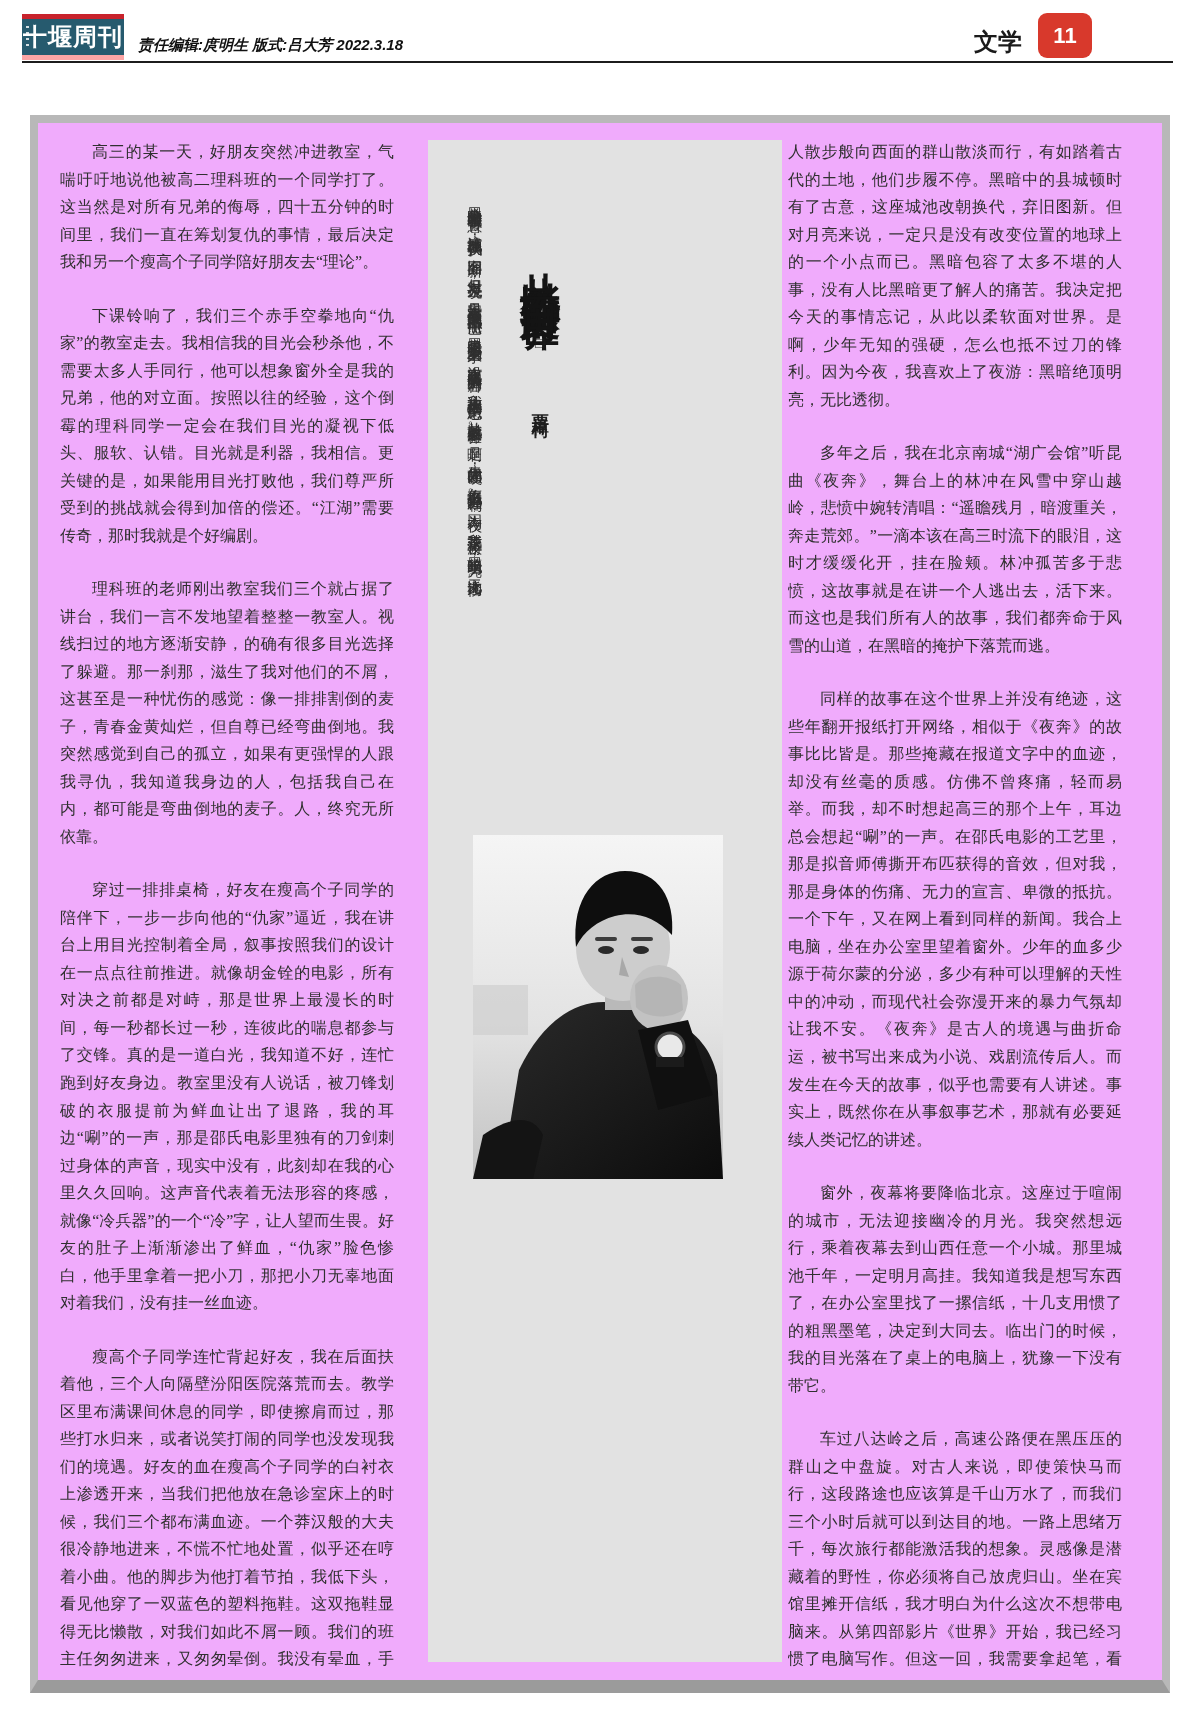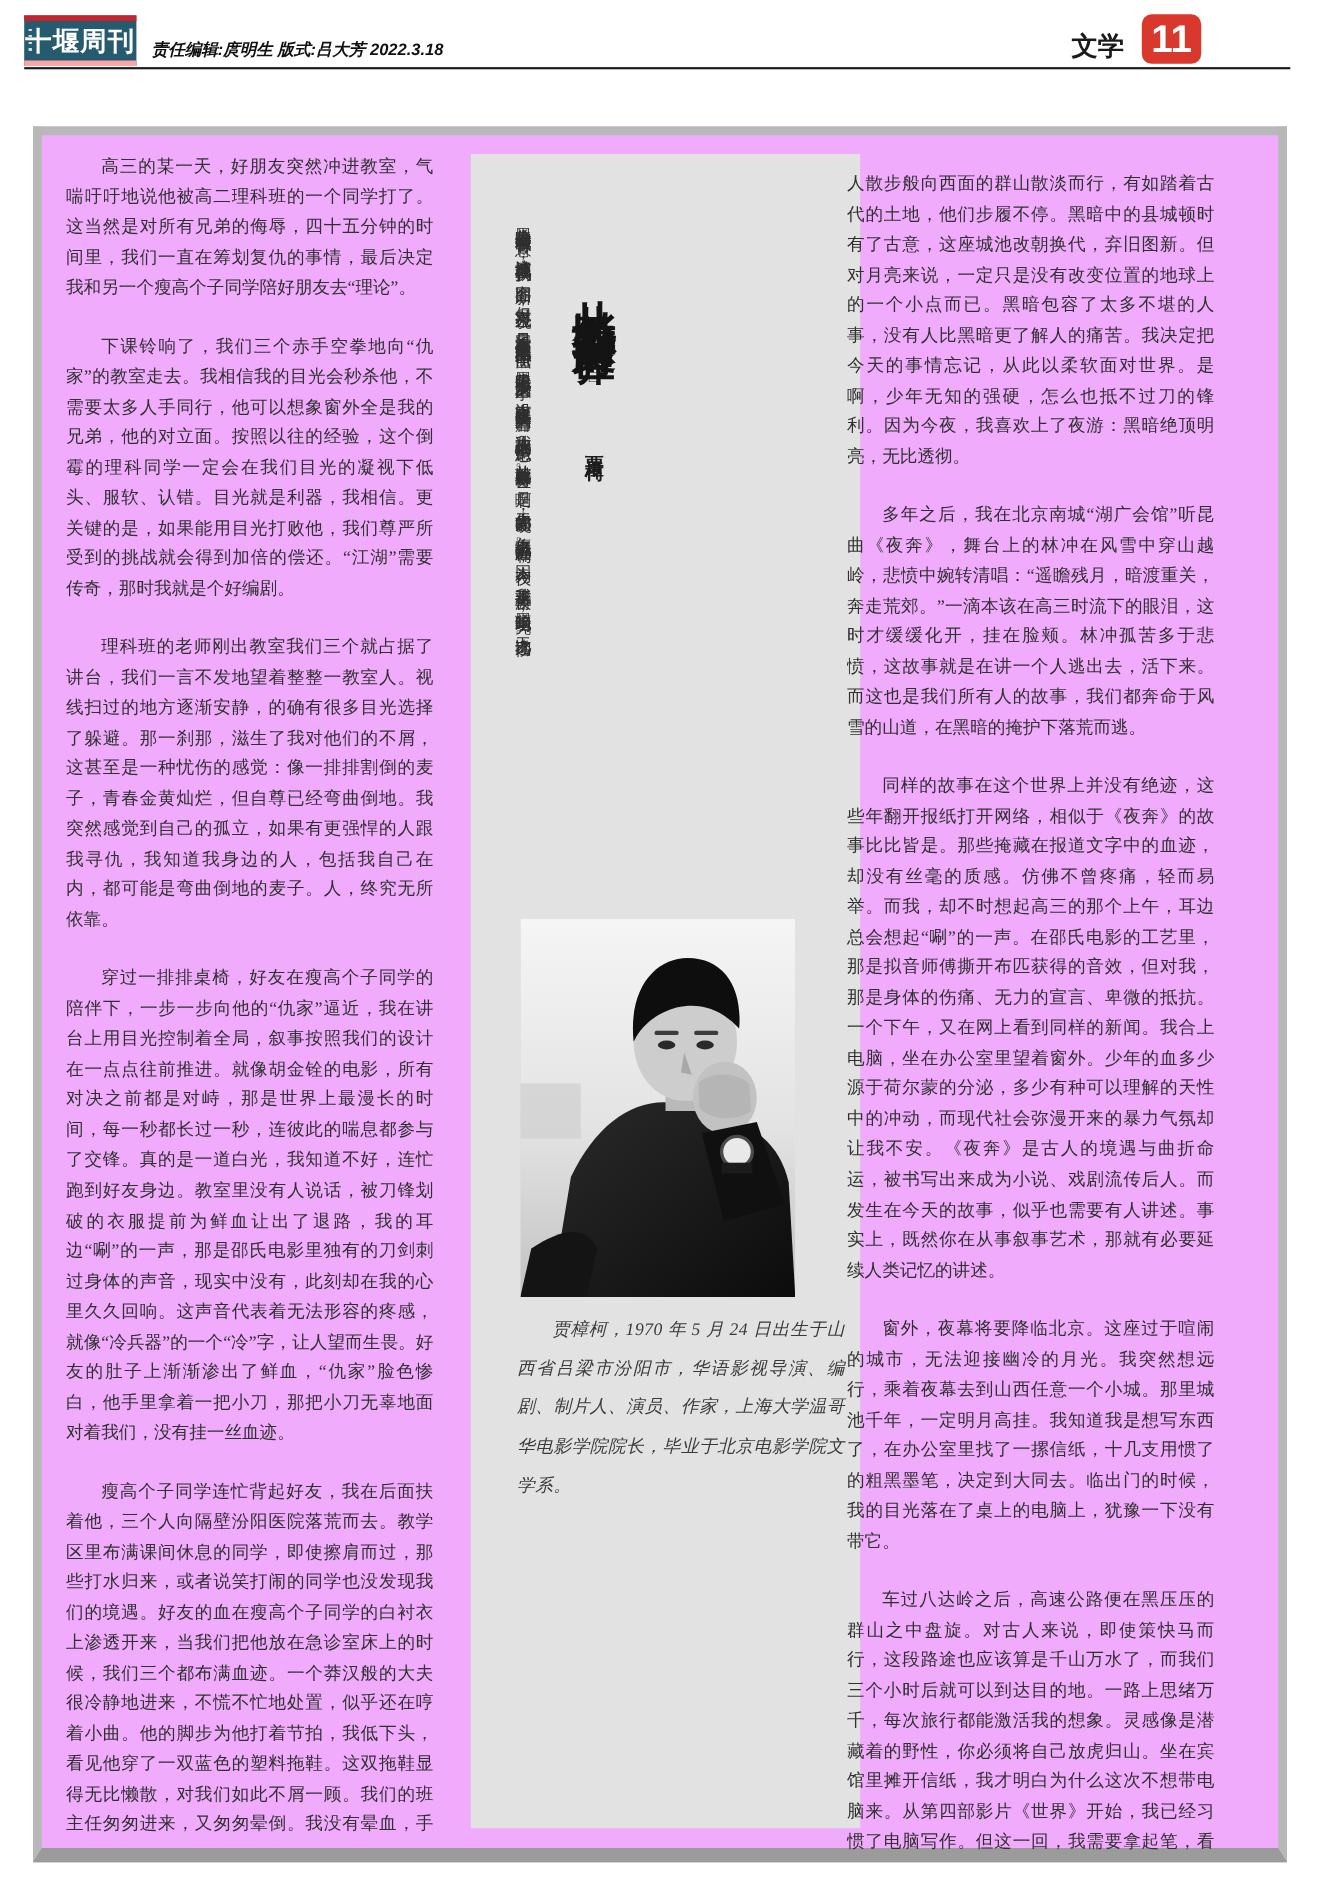--- a/index.html
+++ b/index.html
@@ -30,40 +30,40 @@
   }
   .section-label{
     position:absolute;right:178px;top:26px;
     font-family:"Liberation Sans","DejaVu Sans",sans-serif;
     font-weight:bold;font-size:24px;color:#1a1a1a;
   }
   .page-badge{
     position:absolute;right:108px;top:13px;width:54px;height:45px;
     background:#d8392c;border-radius:9px;display:flex;align-items:center;justify-content:center;
     color:#ffffff;font-family:"Liberation Sans","DejaVu Sans",sans-serif;
-    font-weight:bold;font-size:35px;
+    font-weight:bold;font-size:22px;
   }
   .header-rule{
     position:absolute;left:22px;top:61px;width:1151px;height:0;
     border-top:2.5px solid #1c1c1c;
   }
   
   .frame{
     position:absolute;left:30px;top:115px;width:1140px;height:1578px;
     border:8px solid #b8b8b8;border-bottom:13px solid #9b9b9b;
     box-sizing:border-box;background:#f0abfc;
   }
   .frame-inner{position:absolute;inset:0;}
   
   .textcol{
     position:absolute;top:15px;width:334px;height:1535px;overflow:hidden;
     font-size:16px;line-height:1.72;text-align:justify;color:#303030;
   }
   .col-left{left:22px;}
-  .col-right{left:732px;margin-top:16px;}
+  .col-right{left:750px;}
   .textcol p{margin:0 0 26px 0;text-indent:2em;}
   .textcol p.no-indent{text-indent:0;}
   
   .mid-panel{
     position:absolute;left:390px;top:17px;width:354px;height:1522px;
     background:#e2e2e2;
   }
   .head-block{
     position:absolute;left:25px;top:55px;height:615px;display:flex;flex-direction:row;
   }
@@ -170,21 +170,20 @@
           <path d="M162,150 C170,140 195,138 208,150 L210,175 C195,185 172,183 163,172 Z" fill="#b5b5b5"></path>
 
           <path d="M165,195 L215,185 L240,260 L185,275 Z" fill="#101010"></path>
 
           <circle cx="197" cy="212" r="14" fill="#e9e9e9" stroke="#4a4a4a" stroke-width="3"></circle>
           <rect x="183" y="222" width="28" height="10" fill="#1b1b1b"></rect>
         </svg>
       </div>
 
       <div class="caption">
-        <p>贾樟柯，1970 年 5 月 24 日出生于山西省吕梁市汾阳市，华语影视导演、编剧、制片人、演员、作家，上海大学温哥华电影学院院长，毕业于北京电影学院文学系。</p>
       </div>
     </div>
 
     <div class="textcol col-right">
       <p class="no-indent">人散步般向西面的群山散淡而行，有如踏着古代的土地，他们步履不停。黑暗中的县城顿时有了古意，这座城池改朝换代，弃旧图新。但对月亮来说，一定只是没有改变位置的地球上的一个小点而已。黑暗包容了太多不堪的人事，没有人比黑暗更了解人的痛苦。我决定把今天的事情忘记，从此以柔软面对世界。是啊，少年无知的强硬，怎么也抵不过刀的锋利。因为今夜，我喜欢上了夜游：黑暗绝顶明亮，无比透彻。</p>
       <p>多年之后，我在北京南城“湖广会馆”听昆曲《夜奔》，舞台上的林冲在风雪中穿山越岭，悲愤中婉转清唱：“遥瞻残月，暗渡重关，奔走荒郊。”一滴本该在高三时流下的眼泪，这时才缓缓化开，挂在脸颊。林冲孤苦多于悲愤，这故事就是在讲一个人逃出去，活下来。而这也是我们所有人的故事，我们都奔命于风雪的山道，在黑暗的掩护下落荒而逃。</p>
       <p>同样的故事在这个世界上并没有绝迹，这些年翻开报纸打开网络，相似于《夜奔》的故事比比皆是。那些掩藏在报道文字中的血迹，却没有丝毫的质感。仿佛不曾疼痛，轻而易举。而我，却不时想起高三的那个上午，耳边总会想起“唰”的一声。在邵氏电影的工艺里，那是拟音师傅撕开布匹获得的音效，但对我，那是身体的伤痛、无力的宣言、卑微的抵抗。一个下午，又在网上看到同样的新闻。我合上电脑，坐在办公室里望着窗外。少年的血多少源于荷尔蒙的分泌，多少有种可以理解的天性中的冲动，而现代社会弥漫开来的暴力气氛却让我不安。《夜奔》是古人的境遇与曲折命运，被书写出来成为小说、戏剧流传后人。而发生在今天的故事，似乎也需要有人讲述。事实上，既然你在从事叙事艺术，那就有必要延续人类记忆的讲述。</p>
       <p>窗外，夜幕将要降临北京。这座过于喧闹的城市，无法迎接幽冷的月光。我突然想远行，乘着夜幕去到山西任意一个小城。那里城池千年，一定明月高挂。我知道我是想写东西了，在办公室里找了一摞信纸，十几支用惯了的粗黑墨笔，决定到大同去。临出门的时候，我的目光落在了桌上的电脑上，犹豫一下没有带它。</p>
       <p>车过八达岭之后，高速公路便在黑压压的群山之中盘旋。对古人来说，即使策快马而行，这段路途也应该算是千山万水了，而我们三个小时后就可以到达目的地。一路上思绪万千，每次旅行都能激活我的想象。灵感像是潜藏着的野性，你必须将自己放虎归山。坐在宾馆里摊开信纸，我才明白为什么这次不想带电脑来。从第四部影片《世界》开始，我已经习惯了电脑写作。但这一回，我需要拿起笔，看笔尖划过白纸，犹如刀剑划过白色的衬衣。我低头写着，一笔一划，一字一句。多年不用纸笔，竟然常常提笔忘字，我知道自己写了太多错别字，但也不管不顾，一路狂奔。这一天，电影取名为《天注定》。</p>
 

